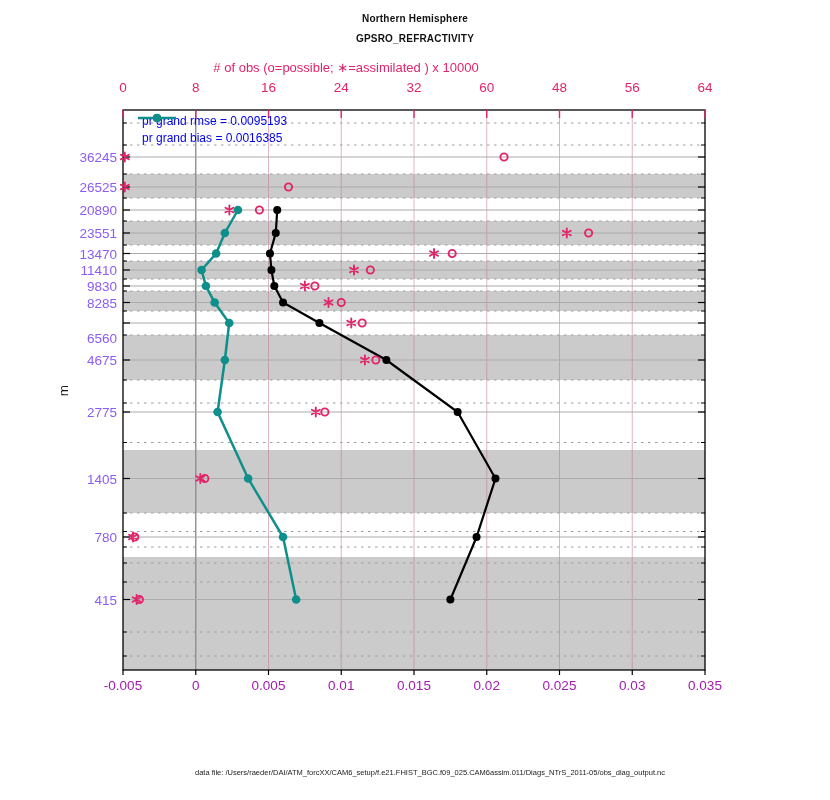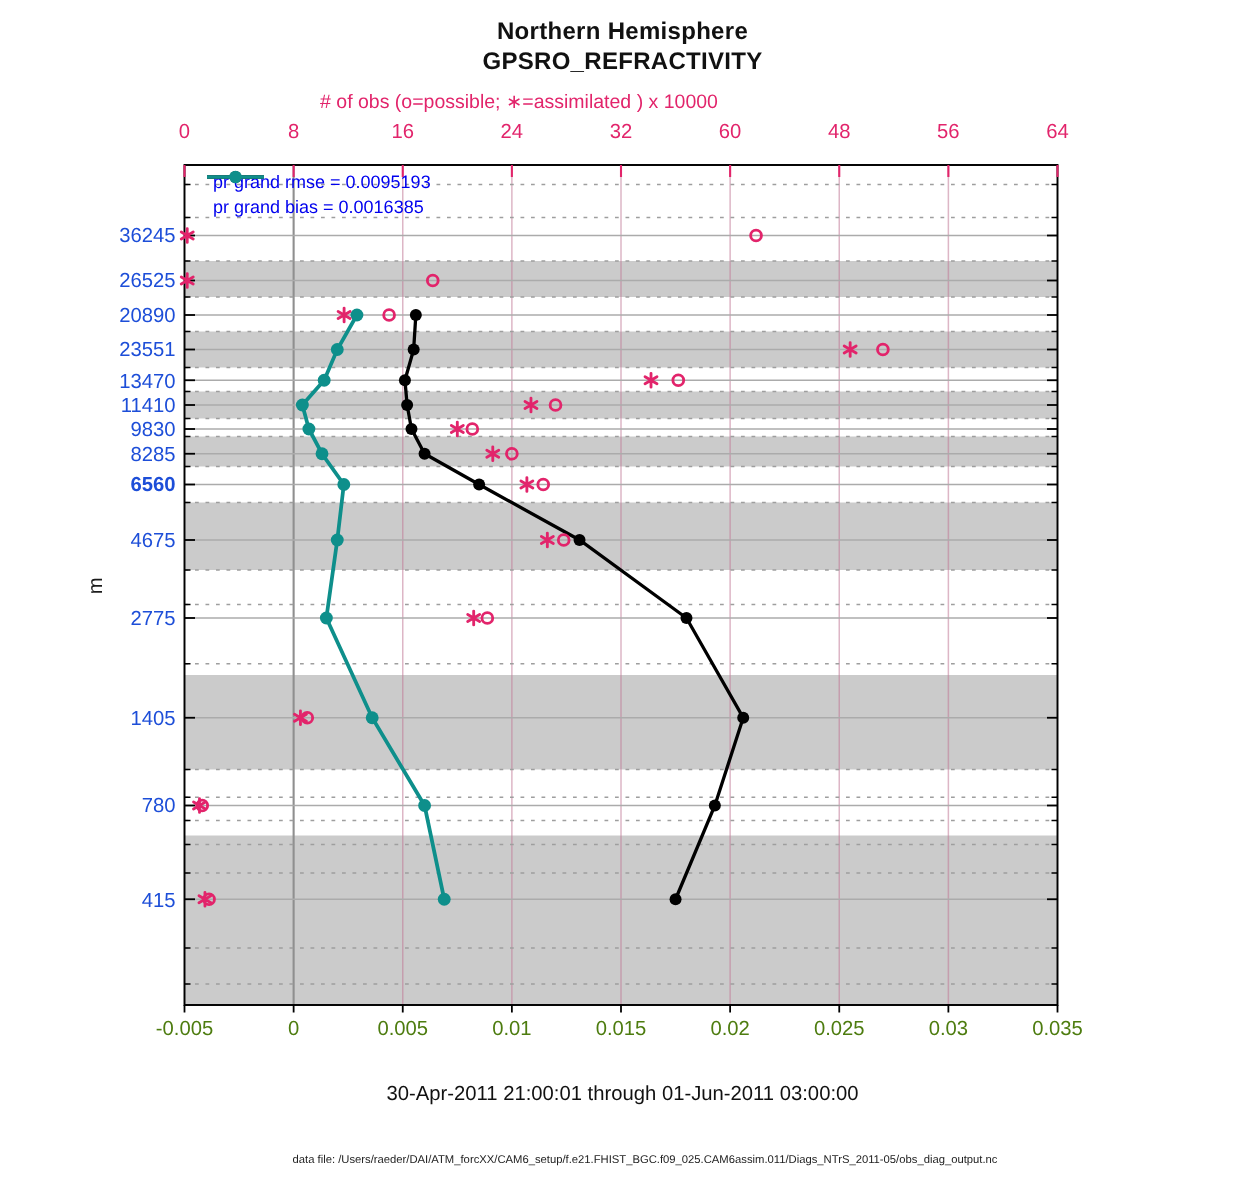--- a/index.html
+++ b/index.html
@@ -1,43 +1,42 @@
 <!DOCTYPE html>
 <html style="--pink: #e2246b;"><head>
 <meta charset="utf-8">
 <style>
   html,body{margin:0;padding:0;background:#fff;}
   #stage{position:relative;width:830px;height:800px;background:#ffffff;overflow:hidden;
          font-family:"Liberation Sans","DejaVu Sans",sans-serif;}
   .abs{position:absolute;}
-  .ttl{width:830px;text-align:center;font-weight:bold;font-size:16px;color:#111;letter-spacing:.2px;}
+  .ttl{width:830px;text-align:center;font-weight:bold;font-size:10px;color:#111;letter-spacing:.2px;}
   .pink{color:var(--pink);}
   #topAxisLabel{width:692px;text-align:center;font-size:13px;}
   .tickLabelTop{transform:translateX(-50%);font-size:13.5px;white-space:nowrap;}
-  .tickLabelBot{transform:translateX(-50%);font-size:13.5px;color:#4d7c0f;white-space:nowrap;}
-  .ytick{transform:translateY(-50%);font-size:13.5px;color:#1d4ed8;text-align:right;width:62px;white-space:nowrap;}
+  .tickLabelBot{transform:translateX(-50%);font-size:13.5px;color:#a21caf;white-space:nowrap;}
+  .ytick{transform:translateY(-50%);font-size:13.5px;color:#8b5cf6;text-align:right;width:62px;white-space:nowrap;}
   #ylab{font-size:13.5px;color:#1a1a1a;transform:rotate(-90deg);}
   #xlab,#dates{width:830px;text-align:center;font-size:13.5px;color:#111;}
   #legend{left:137px;top:112px;}
   .legrow{display:flex;align-items:center;height:17px;}
   .legtxt{font-size:12px;color:#0000ee;margin-left:5px;white-space:nowrap;}
   #footer{left:115px;top:768px;width:630px;text-align:center;font-size:7.5px;color:#222;white-space:nowrap;}
   svg{position:absolute;left:0;top:0;}
 </style>
 </head>
 <body>
 <div id="stage">
 
   <div class="abs ttl" style="top:13px;">Northern Hemisphere</div>
   <div class="abs ttl" style="top:33px;">GPSRO_REFRACTIVITY</div>
   <div class="abs pink" id="topAxisLabel" style="top:60px;"># of obs (o=possible; ∗=assimilated ) x 10000</div>
 
   <div class="abs" id="ylab" style="left:58px;top:383px;">m</div>
 
-  <div class="abs" id="dates" style="top:721px;">30-Apr-2011 21:00:01 through 01-Jun-2011 03:00:00</div>
   <div class="abs" id="footer">data file: /Users/raeder/DAI/ATM_forcXX/CAM6_setup/f.e21.FHIST_BGC.f09_025.CAM6assim.011/Diags_NTrS_2011-05/obs_diag_output.nc</div>
 
   <svg id="plot" width="830" height="800">
       <rect x="123" y="174" width="582" height="24" fill="#cbcbcb"></rect>
       <rect x="123" y="221" width="582" height="24" fill="#cbcbcb"></rect>
       <rect x="123" y="261" width="582" height="18" fill="#cbcbcb"></rect>
       <rect x="123" y="291" width="582" height="20" fill="#cbcbcb"></rect>
       <rect x="123" y="335" width="582" height="45" fill="#cbcbcb"></rect>
       <rect x="123" y="450" width="582" height="63" fill="#cbcbcb"></rect>
       <rect x="123" y="557" width="582" height="113" fill="#cbcbcb"></rect>
@@ -264,20 +263,20 @@
     <div class="abs tickLabelBot" style="left:632.25px;top:678px;">0.03</div>
     <div class="abs tickLabelBot" style="left:705px;top:678px;">0.035</div>
     <div class="abs ytick" style="left:55px;top:157px;">36245</div>
     <div class="abs ytick" style="left:55px;top:187px;">26525</div>
     <div class="abs ytick" style="left:55px;top:210px;">20890</div>
     <div class="abs ytick" style="left:55px;top:233px;">23551</div>
     <div class="abs ytick" style="left:55px;top:253.5px;">13470</div>
     <div class="abs ytick" style="left:55px;top:270px;">11410</div>
     <div class="abs ytick" style="left:55px;top:286px;">9830</div>
     <div class="abs ytick" style="left:55px;top:302.5px;">8285</div>
-    <div class="abs ytick" style="left:55px;top:323px;font-weight:bold;">6560</div>
+    <div class="abs ytick" style="left:55px;top:338px;">6560</div>
     <div class="abs ytick" style="left:55px;top:360px;">4675</div>
     <div class="abs ytick" style="left:55px;top:412px;">2775</div>
     <div class="abs ytick" style="left:55px;top:478.5px;">1405</div>
     <div class="abs ytick" style="left:55px;top:537px;">780</div>
     <div class="abs ytick" style="left:55px;top:599.5px;">415</div>
 
 </div>
 
 </body></html>

